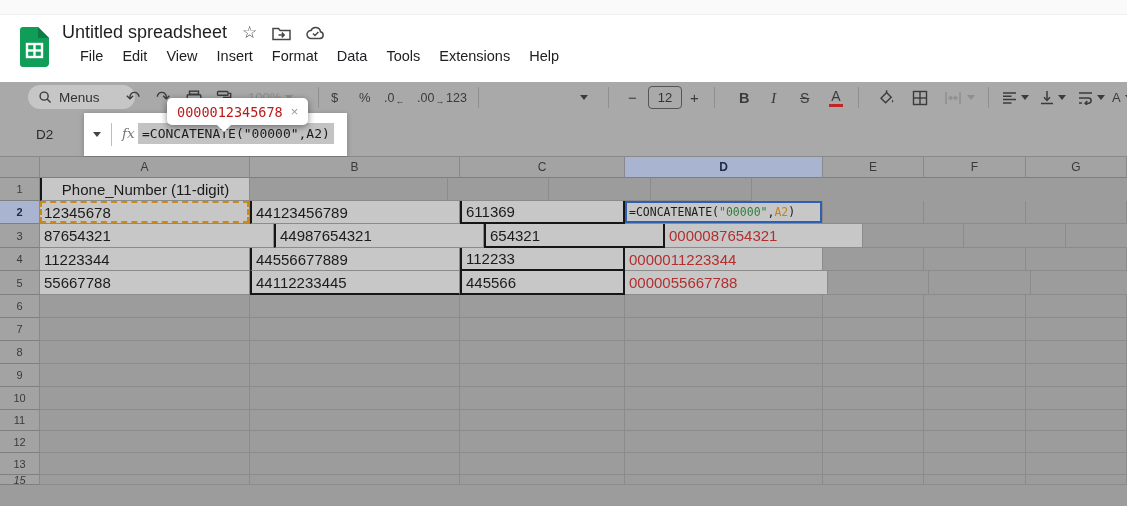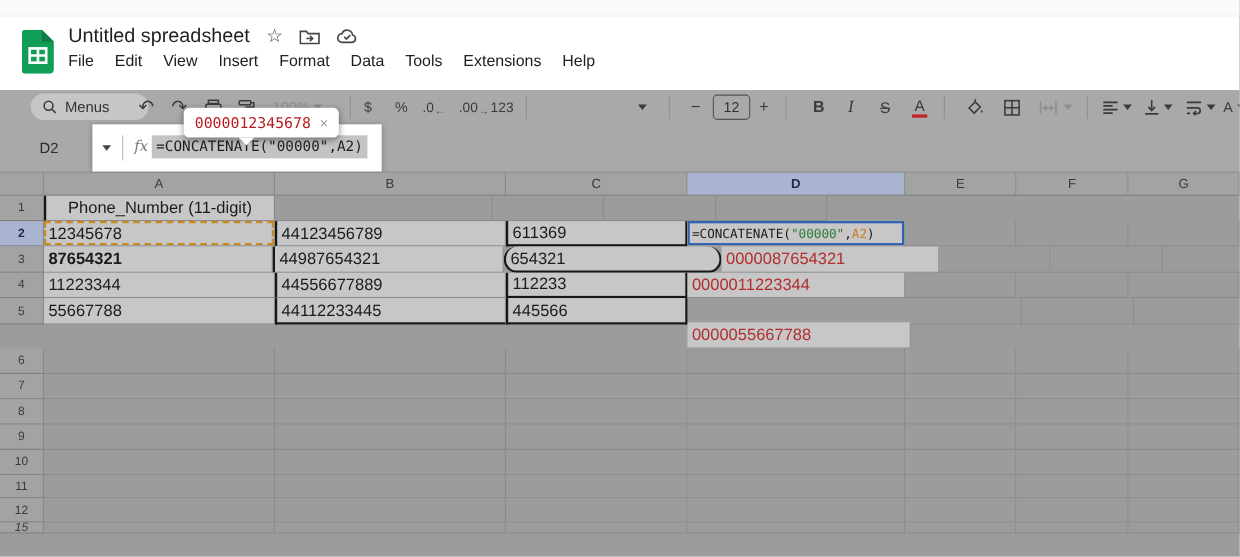--- a/index.html
+++ b/index.html
@@ -7,21 +7,21 @@
        font-family:"Liberation Sans",sans-serif;-webkit-font-smoothing:antialiased;}
 
   
   .app-header{position:absolute;left:0;top:0;width:1127px;height:82px;background:#ffffff;}
   .top-strip{position:absolute;left:0;top:0;width:1127px;height:14px;background:#fafafa;border-bottom:1px solid #f0f0f0;}
   .logo{position:absolute;left:20px;top:27px;}
   .title-row{position:absolute;left:62px;top:22px;display:flex;align-items:center;gap:15px;}
   .doc-title{font-size:18px;color:#1f1f1f;}
   .hdr-ico{color:#454746;display:flex;align-items:center;}
   .star-glyph{font-size:17px;line-height:1;}
-  .menu-row{position:absolute;left:62px;top:48px;display:flex;gap:19px;}
+  .menu-row{position:absolute;left:80px;top:48px;display:flex;gap:19px;}
   .menu-item{font-size:14.5px;color:#202124;cursor:default;}
 
   
   .toolbar{position:absolute;left:0;top:82px;width:1127px;height:31px;background:#a9a9a9;}
   .ti{position:absolute;top:0;height:31px;display:flex;align-items:center;color:#3b3b3b;}
   .pill{left:28px;width:107px;height:24px;top:3px;background:#c6c6c6;border-radius:13px;
         display:flex;align-items:center;gap:7px;padding-left:10px;box-sizing:border-box;}
   .pill-label{font-size:13.5px;color:#333;}
   .glyph-btn{font-size:17px;}
   .faded{color:#8e8e8e;}
@@ -323,44 +323,44 @@
           <span>,</span>
           <span class="part-orange">A2</span>
           <span>)</span>
         </div>
         <div class="cell" style="width: 101px; height: 23px;"></div>
         <div class="cell" style="width: 102px; height: 23px;"></div>
         <div class="cell" style="width: 101px; height: 23px;"></div>
       </div>
       <div class="grow">
         <div class="rhead" style="width: 40px; height: 24px;">3</div>
-        <div class="cell lit" style="width: 208px; height: 24px; font-weight: bold;">87654321</div>
+        <div class="cell lit" style="width: 234px; height: 24px;">87654321</div>
         <div class="cell lit blk-l" style="width: 210px; height: 24px;">44987654321</div>
-        <div class="cell lit blk-l blk-r blk-b" style="width: 198px; height: 24px; border-radius: 12px;">654321</div>
+        <div class="cell lit blk-l blk-r blk-b" style="width: 181px; height: 24px;">654321</div>
         <div class="cell lit red" style="width: 198px; height: 24px;">0000087654321</div>
         <div class="cell" style="width: 101px; height: 24px;"></div>
         <div class="cell" style="width: 102px; height: 24px;"></div>
         <div class="cell" style="width: 101px; height: 24px;"></div>
       </div>
       <div class="grow">
         <div class="rhead" style="width: 40px; height: 23px;">4</div>
         <div class="cell lit" style="width: 210px; height: 23px;">11223344</div>
         <div class="cell lit blk-l" style="width: 210px; height: 23px;">44556677889</div>
         <div class="cell lit blk-l blk-r blk-b" style="width: 165px; height: 23px;">112233</div>
         <div class="cell lit red" style="width: 198px; height: 23px;">0000011223344</div>
         <div class="cell" style="width: 101px; height: 23px;"></div>
         <div class="cell" style="width: 102px; height: 23px;"></div>
         <div class="cell" style="width: 101px; height: 23px;"></div>
       </div>
       <div class="grow">
         <div class="rhead" style="width: 40px; height: 24px;">5</div>
         <div class="cell lit" style="width: 210px; height: 24px;">55667788</div>
         <div class="cell lit blk-l blk-b" style="width: 210px; height: 24px;">44112233445</div>
         <div class="cell lit blk-l blk-r blk-b" style="width: 165px; height: 24px;">445566</div>
-        <div class="cell lit red" style="width: 203px; height: 24px; margin-top: 22px;">0000055667788</div>
+        <div class="cell lit red" style="width: 203px; height: 24px;">0000055667788</div>
         <div class="cell" style="width: 101px; height: 24px;"></div>
         <div class="cell" style="width: 102px; height: 24px;"></div>
         <div class="cell" style="width: 101px; height: 24px;"></div>
       </div>
       <div class="grow">
         <div class="rhead" style="width: 40px; height: 23px;">6</div>
         <div class="cell" style="width: 210px; height: 23px;"></div>
         <div class="cell" style="width: 210px; height: 23px;"></div>
         <div class="cell" style="width: 165px; height: 23px;"></div>
         <div class="cell" style="width: 198px; height: 23px;"></div>
@@ -422,20 +422,30 @@
         <div class="rhead" style="width: 40px; height: 22px;">12</div>
         <div class="cell" style="width: 210px; height: 22px;"></div>
         <div class="cell" style="width: 210px; height: 22px;"></div>
         <div class="cell" style="width: 165px; height: 22px;"></div>
         <div class="cell" style="width: 198px; height: 22px;"></div>
         <div class="cell" style="width: 101px; height: 22px;"></div>
         <div class="cell" style="width: 102px; height: 22px;"></div>
         <div class="cell" style="width: 101px; height: 22px;"></div>
       </div>
       <div class="grow">
+        <div class="rhead" style="width: 40px; height: 22px;">13</div>
+        <div class="cell" style="width: 210px; height: 22px;"></div>
+        <div class="cell" style="width: 210px; height: 22px;"></div>
+        <div class="cell" style="width: 165px; height: 22px;"></div>
+        <div class="cell" style="width: 198px; height: 22px;"></div>
+        <div class="cell" style="width: 101px; height: 22px;"></div>
+        <div class="cell" style="width: 102px; height: 22px;"></div>
+        <div class="cell" style="width: 101px; height: 22px;"></div>
+      </div>
+      <div class="grow">
         <div class="rhead" style="width: 40px; height: 10px; font-style: italic;">15</div>
         <div class="cell" style="width: 210px; height: 10px;"></div>
         <div class="cell" style="width: 210px; height: 10px;"></div>
         <div class="cell" style="width: 165px; height: 10px;"></div>
         <div class="cell" style="width: 198px; height: 10px;"></div>
         <div class="cell" style="width: 101px; height: 10px;"></div>
         <div class="cell" style="width: 102px; height: 10px;"></div>
         <div class="cell" style="width: 101px; height: 10px;"></div>
       </div>
     </div>

